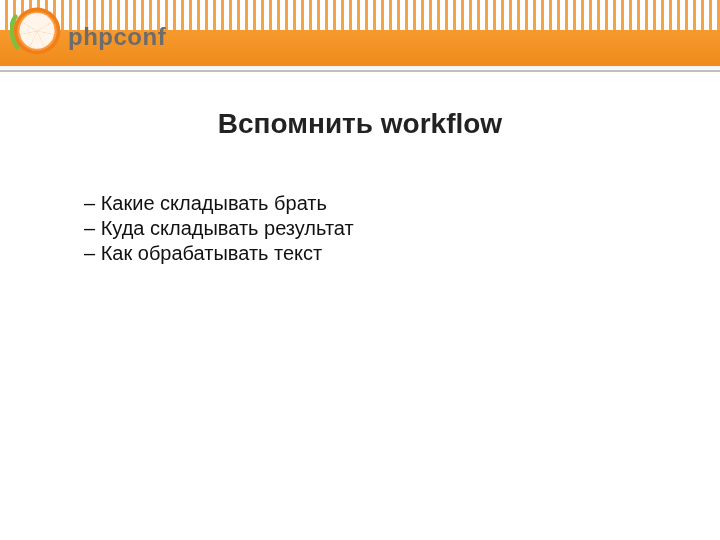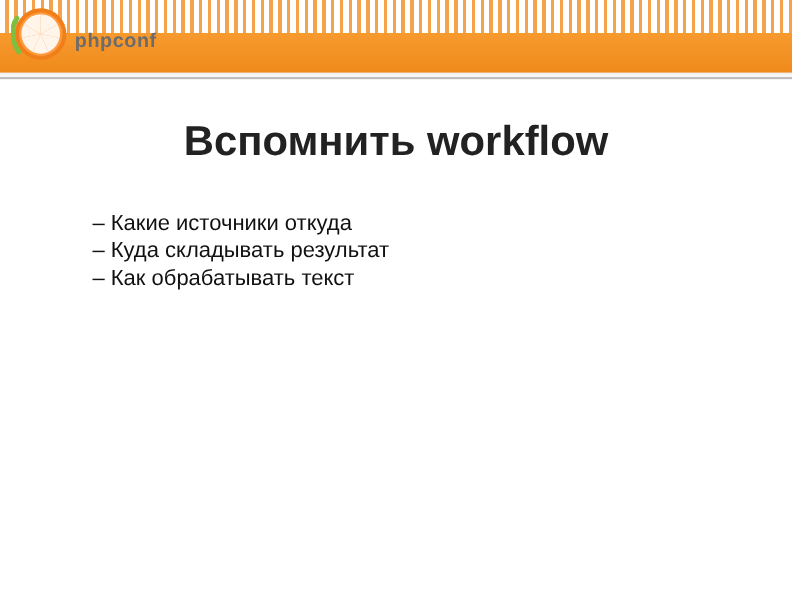--- a/index.html
+++ b/index.html
@@ -30,29 +30,29 @@
     .rule { position: absolute; left: 0; right: 0; top: 70px; height: 2px; background: #bfbfbf; }
 
     
     .logo-wrap { position: absolute; left: 10px; top: 4px; display: flex; align-items: center; gap: 4px; }
     .orange-disc {
       width: 54px; height: 54px; position: relative;
     }
     .orange-disc svg { display: block; }
     .logo-text {
       font-family: 'Trebuchet MS', Verdana, sans-serif; font-weight: bold;
-      font-size: 18px; letter-spacing: 0.5px; color: #6c6c6c;
+      font-size: 24px; letter-spacing: 0.5px; color: #6c6c6c;
       position: relative; top: 6px;
     }
 
     
     .title {
       position: absolute; left: 0; right: 0; top: 108px;
       text-align: center; color: #222;
-      font-family: Verdana, Arial, sans-serif; font-weight: bold; font-size: 38px;
+      font-family: Verdana, Arial, sans-serif; font-weight: bold; font-size: 28px;
     }
 
     .content { position: absolute; left: 42px; top: 158px; right: 40px; color: #111; }
     ul.main { list-style: disc; padding-left: 28px; font-size: 22px; line-height: 1.35; }
     ul.main > li { margin-bottom: 2px; }
     .gap { height: 28px; }
     ul.sub { list-style: none; padding-left: 42px; font-size: 20px; margin-top: 6px; }
     ul.sub li::before { content: "– "; }
     ul.sub li { margin-bottom: 2px; }
 
@@ -84,18 +84,18 @@
       </div>
       <span class="logo-text">phpconf</span>
     </div>
   </div>
 
   <div class="title">Вспомнить workflow</div>
 
   <div class="content">
     <div class="gap"></div>
     <ul class="sub">
-      <li>Какие источники откуда</li>
+      <li>Какие складывать брать</li>
       <li>Куда складывать результат</li>
       <li>Как обрабатывать текст</li>
     </ul>
   </div>
 </div>
 
 </body></html>

